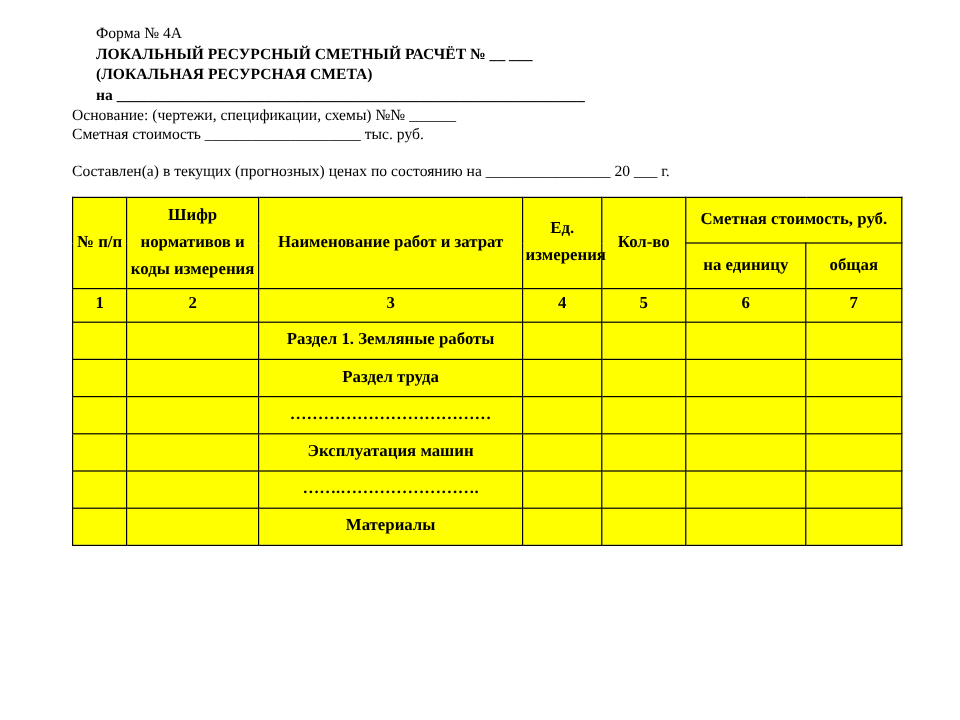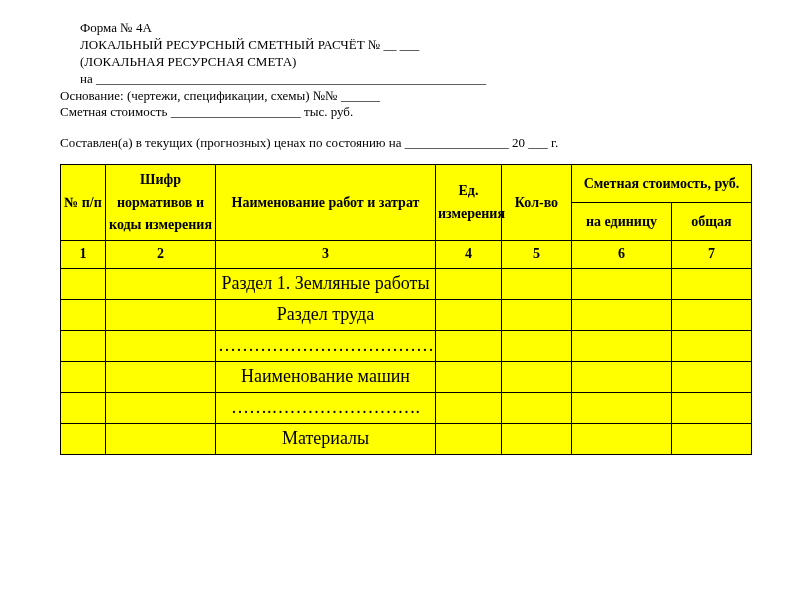--- a/index.html
+++ b/index.html
@@ -7,21 +7,21 @@
     padding: 20px 60px;
     font-family: "Times New Roman", serif;
     font-size: 13px;
     color: #000;
     background: #fff;
   }
   .header-block {
     padding-left: 20px;
     line-height: 1.3;
   }
-  .bold { font-weight: normal; }
+  .bold { font-weight: bold; }
   .meta-line {
     line-height: 1.3;
   }
   .spacer { height: 14px; }
   table {
     border-collapse: collapse;
     width: 100%;
     margin-top: 12px;
     table-layout: fixed;
   }
@@ -40,22 +40,22 @@
   .num-row th {
     height: 22px;
     padding: 2px;
   }
   .section-title {
     font-size: 12px;
     font-weight: bold;
   }
   .body-row td {
     height: 22px;
-    font-weight: normal;
-    font-size: 18px;
+    font-weight: bold;
+    font-size: 14px;
   }
   .col1 { width: 45px; }
   .col2 { width: 110px; }
   .col3 { width: 220px; }
   .col4 { width: 66px; }
   .col5 { width: 70px; }
   .col6 { width: 100px; }
   .col7 { width: 80px; }
 </style>
 </head>
@@ -129,21 +129,21 @@
         <td></td>
       <td>………………………………</td>
       <td></td>
         <td></td>
         <td></td>
         <td></td>
     </tr>
     <tr class="body-row">
       <td></td>
         <td></td>
-      <td>Наименование машин</td>
+      <td>Эксплуатация машин</td>
       <td></td>
         <td></td>
         <td></td>
         <td></td>
     </tr>
     <tr class="body-row">
       <td></td>
         <td></td>
       <td>…….…………………….</td>
       <td></td>

